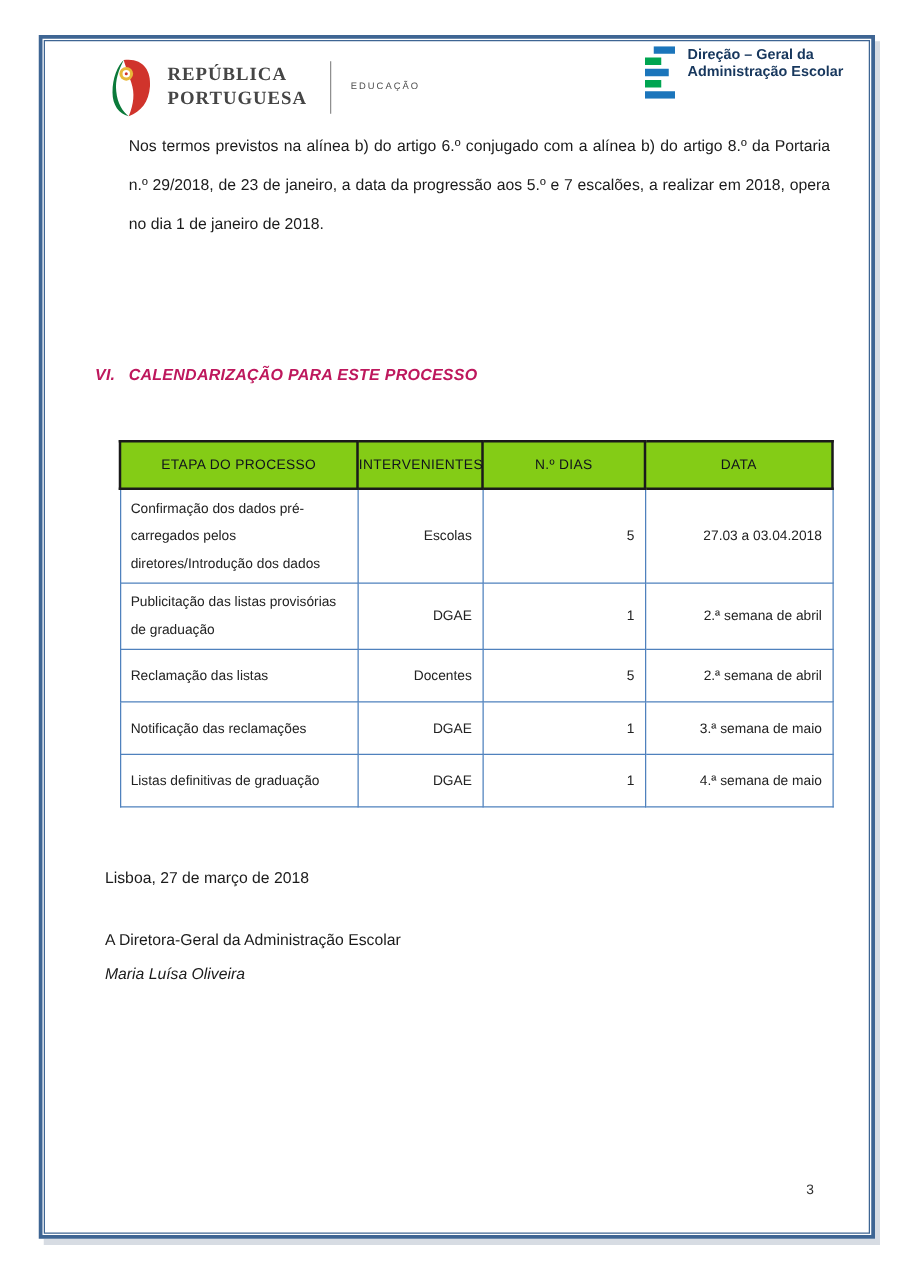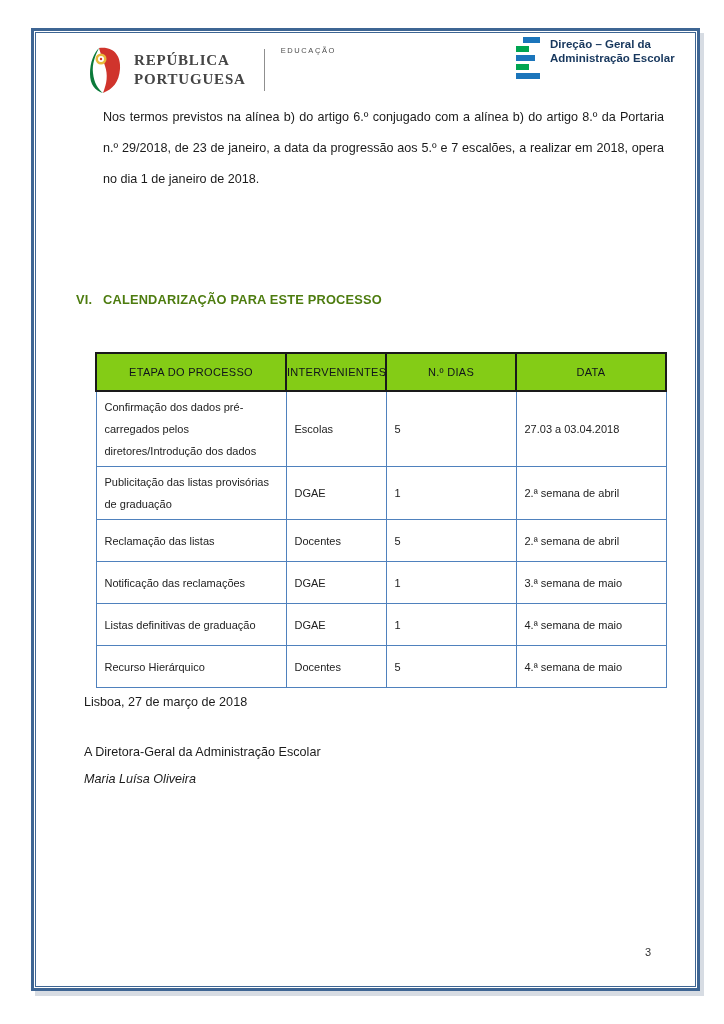--- a/index.html
+++ b/index.html
@@ -30,40 +30,40 @@
   .gov-logo { position: absolute; left: 88px; top: 46px; display: flex; align-items: center; }
   .emblem { width: 34px; height: 48px; margin-right: 12px; }
   .gov-name {
     font-family: "Liberation Serif", serif;
     font-size: 15px; font-weight: 600; letter-spacing: 0.8px;
     color: #454545; line-height: 19px; white-space: nowrap;
   }
   .gov-divider { width: 1px; height: 42px; background: #8f8f8f; margin: 0 16px 0 18px; }
   .ministry {
     font-size: 7.5px; letter-spacing: 1.6px; color: #4d4d4d;
-    align-self: flex-start; margin-top: 0; white-space: nowrap;
+    align-self: flex-start; margin-top: 18px; white-space: nowrap;
   }
   .dgae-logo { position: absolute; left: 516px; top: 37px; display: flex; }
   .dgae-bars { width: 24px; height: 42px; margin-right: 10px; flex: 0 0 auto; }
   .dgae-name {
     font-size: 11.5px; font-weight: bold; color: #17375d;
     line-height: 14px; white-space: nowrap;
   }
   
   .para {
     position: absolute; left: 103px; width: 561px;
     font-size: 12.6px; line-height: 31px; color: #1b1b1b;
     text-align: justify;
   }
   .para-1 { top: 102px; }
   .para-2 { top: 198px; }
   .section-heading {
     position: absolute; left: 76px; top: 292px;
-    font-size: 12.8px; font-weight: bold; color: #4d7c0f;
-    letter-spacing: 0.2px; white-space: nowrap;
+    font-size: 12.8px; font-weight: bold; color: #be185d;
+    letter-spacing: 0.2px; white-space: nowrap; font-style: italic;
   }
   .section-number { display: inline-block; width: 27px; }
   
   .cal-table {
     position: absolute; left: 95px; top: 352px;
     border-collapse: collapse; table-layout: fixed;
     width: 570px;
     font-size: 11px; color: #222222;
   }
   .cal-table col.c1 { width: 190px; }
@@ -80,21 +80,21 @@
     text-align: center;
     letter-spacing: 0.3px;
   }
   .cal-table td {
     border: 1px solid #4f81bd;
     padding: 4px 8px;
     line-height: 22px;
     vertical-align: middle;
   }
   .cal-table td.etapa { text-align: left; }
-  .cal-table td.center { text-align: left; }
+  .cal-table td.center { text-align: right; }
   tr.r-tall td { height: 68px; }
   tr.r-med  td { height: 48px; }
   tr.r-std  td { height: 42px; }
   
   .place-date { position: absolute; left: 84px; top: 695px; font-size: 12.6px; }
   .sig-title  { position: absolute; left: 84px; top: 745px; font-size: 12.6px; }
   .sig-name   { position: absolute; left: 84px; top: 772px; font-size: 12.6px; font-style: italic; text-align: right; }
   .page-number { position: absolute; left: 645px; top: 946px; font-size: 11px; color: #333333; }
 </style>
 </head>
@@ -181,26 +181,20 @@
         <td class="center">DGAE</td>
         <td class="center">1</td>
         <td class="center">3.ª semana de maio</td>
       </tr>
       <tr class="r-std">
         <td class="etapa">Listas definitivas de graduação</td>
         <td class="center">DGAE</td>
         <td class="center">1</td>
         <td class="center">4.ª semana de maio</td>
       </tr>
-      <tr class="r-std">
-        <td class="etapa">Recurso Hierárquico</td>
-        <td class="center">Docentes</td>
-        <td class="center">5</td>
-        <td class="center">4.ª semana de maio</td>
-      </tr>
     </tbody>
   </table>
 
   <div class="place-date">Lisboa, 27 de março de 2018</div>
   <div class="sig-title">A Diretora-Geral da Administração Escolar</div>
   <div class="sig-name">Maria Luísa Oliveira</div>
   <div class="page-number">3</div>
 
 </div>
 

